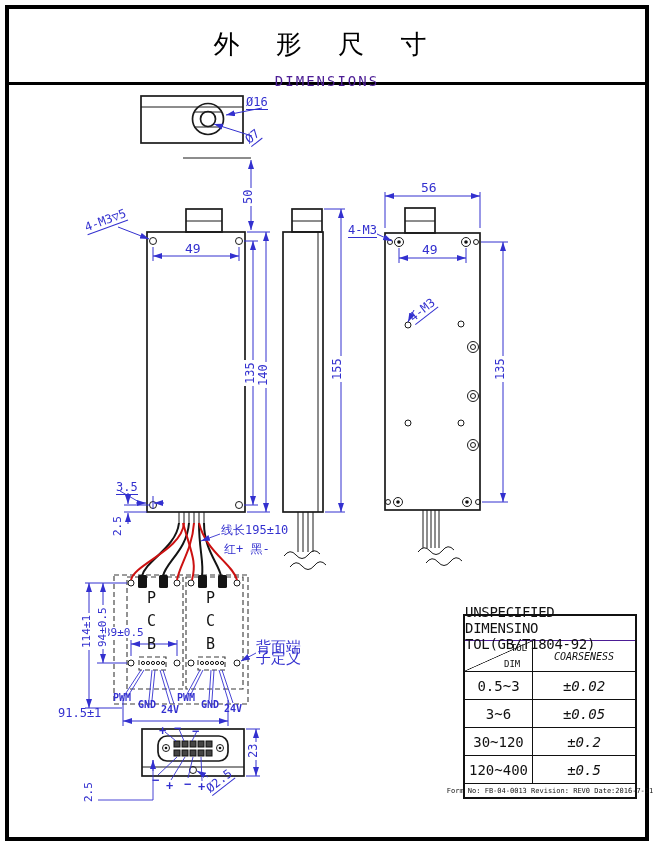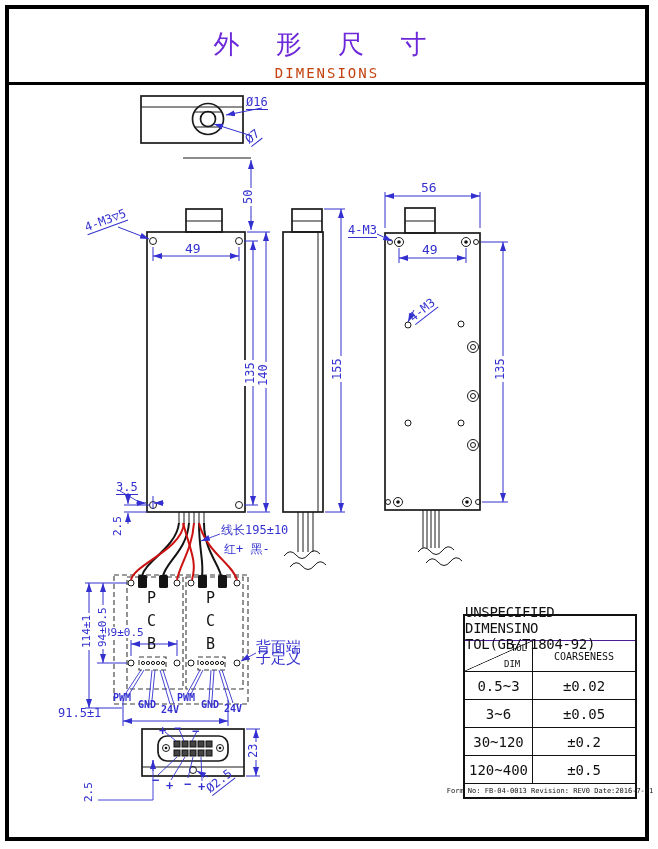--- a/index.html
+++ b/index.html
@@ -1,20 +1,20 @@
 <!DOCTYPE html>
 <html><head>
 <meta charset="utf-8">
 <style>
   html,body{margin:0;padding:0;background:#fff;width:658px;height:849px;overflow:hidden;}
   #stage{position:relative;width:658px;height:849px;background:#fff;font-family:"DejaVu Sans Mono",monospace;}
   #frame{position:absolute;left:5px;top:5px;width:644px;height:836px;border:4px solid #000;box-sizing:border-box;}
   #titlebox{position:absolute;left:9px;top:9px;width:636px;height:76px;border-bottom:3px solid #000;box-sizing:border-box;text-align:center;}
-  .t-cn{margin-top:18px;font-size:26px;letter-spacing:14px;color:#6d28d9;font-family:"DejaVu Sans",sans-serif;}
-  .t-en{margin-top:3px;font-size:14px;letter-spacing:2px;color:#c2410c;font-family:"DejaVu Sans Mono",monospace;}
+  .t-cn{margin-top:18px;font-size:26px;letter-spacing:14px;color:#000000;font-family:"DejaVu Sans",sans-serif;}
+  .t-en{margin-top:11px;font-size:14px;letter-spacing:2px;color:#4c1d95;font-family:"DejaVu Sans Mono",monospace;}
   svg{position:absolute;left:0;top:0;}
   .k{stroke:#1a1a1a;stroke-width:1.7;fill:none;}
   .k2{stroke:#1a1a1a;stroke-width:1;fill:none;}
   .d{stroke:#3330cf;stroke-width:1;fill:none;}
   .dt{stroke:#3330cf;stroke-width:.9;fill:none;}
   .dash{stroke:#3a3a3a;stroke-width:1.1;fill:none;stroke-dasharray:5 3;}
   .wb{stroke:#141414;stroke-width:2;fill:none;}
   .wr{stroke:#cc1111;stroke-width:2;fill:none;}
   .lbl{position:absolute;color:#3330cf;font-size:12px;line-height:1;white-space:nowrap;font-family:"DejaVu Sans Mono","DejaVu Sans",monospace;}
   .blk{color:#111;}
@@ -23,21 +23,21 @@
   .r38{transform:rotate(-38deg);transform-origin:0 0;}
   .r20{transform:rotate(-20deg);transform-origin:0 0;}
   .bgw{background:#fff;padding:0 2px;}
   .b{font-weight:bold;}
   .f11{font-size:11px;} .f10{font-size:10px;} .f9{font-size:15px;} .f15{font-size:15px;}
   
   #tol{position:absolute;left:463px;top:614px;width:174px;border:2px solid #111;box-sizing:border-box;background:#fff;color:#111;}
   #tol .hd{height:24px;border-bottom:1px solid #4c1d95;font-size:14px;display:flex;align-items:center;justify-content:center;letter-spacing:-0.3px;}
   #tol .row{display:flex;border-bottom:1px solid #111;}
   #tol .c1{width:68px;border-right:1px solid #111;box-sizing:border-box;position:relative;}
-  #tol .c2{flex:1;display:flex;align-items:center;justify-content:center;}
+  #tol .c2{flex:1;display:flex;align-items:center;justify-content:center;font-style:italic;}
   #tol .corner{height:30px;background:linear-gradient(to bottom right,transparent calc(50% - .7px),#111 50%,transparent calc(50% + .7px));}
   #tol .corner .tr{position:absolute;top:2px;right:5px;font-size:9px;}
   #tol .corner .bl{position:absolute;bottom:2px;left:4px;font-size:9px;margin-left:35px;}
   #tol .hrow{height:30px;font-size:10px;}
   #tol .drow{height:27px;font-size:14px;}
   #tol .drow .c1{display:flex;align-items:center;justify-content:center;}
   #tol .ft{height:15px;border-bottom:1px solid #111;font-size:7.5px;display:flex;align-items:center;justify-content:center;white-space:nowrap;}
   #tol .fm{height:13px;font-size:7px;display:flex;align-items:center;justify-content:center;white-space:nowrap;}
 </style>
 </head>

